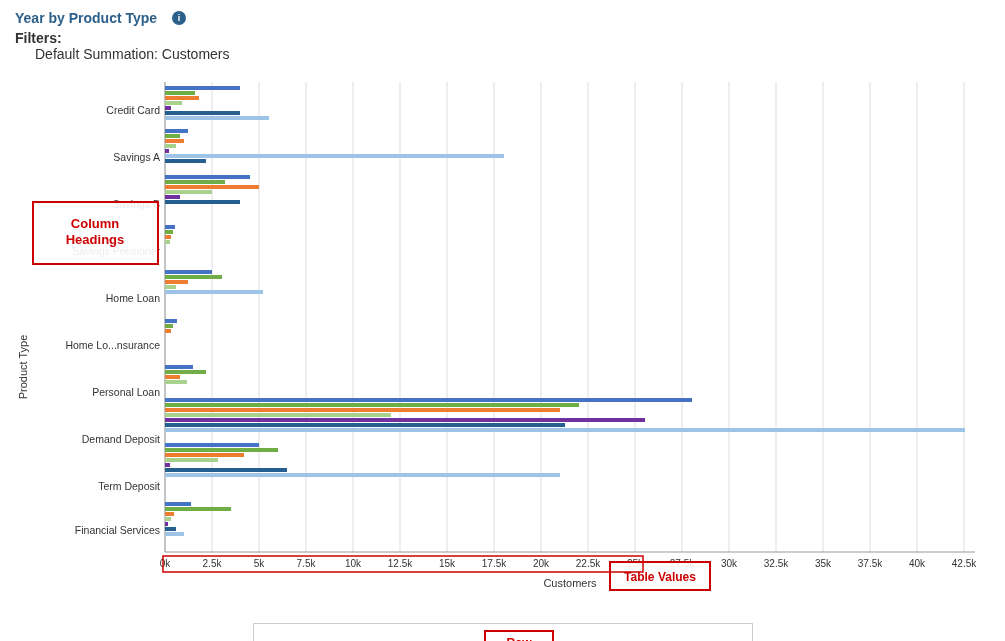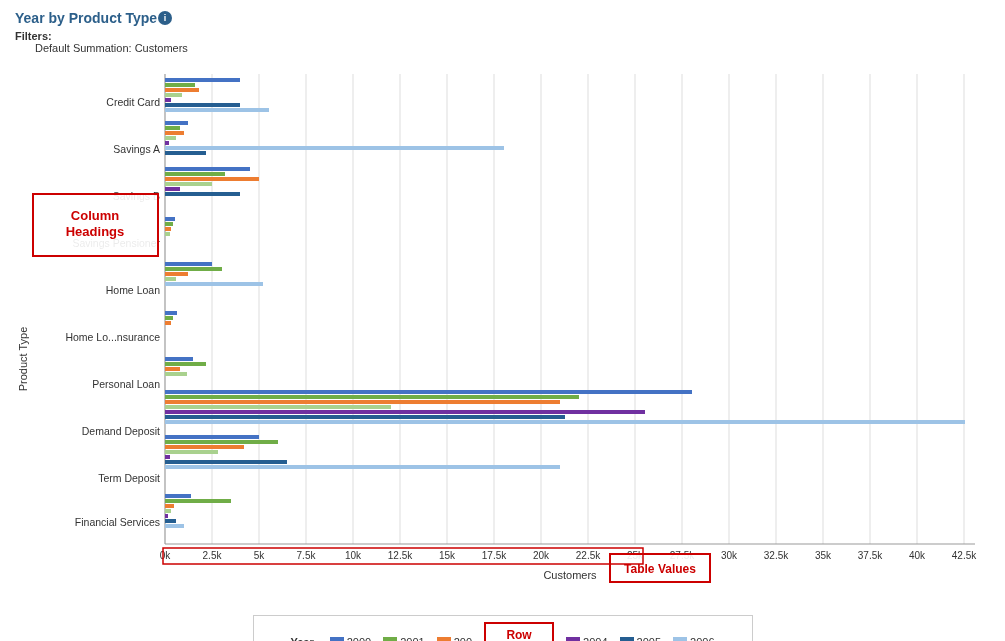--- a/index.html
+++ b/index.html
@@ -14,37 +14,37 @@
     .page-container {
       padding: 10px 15px;
     }
     .chart-title {
       font-size: 14px;
       font-weight: bold;
       color: #2c5f8a;
       margin-bottom: 4px;
       display: flex;
       align-items: center;
-      gap: 1px;
+      gap: 15px;
     }
     .info-icon {
       display: inline-flex;
       align-items: center;
       justify-content: center;
       width: 14px;
       height: 14px;
       border-radius: 50%;
       background: #2c5f8a;
       color: white;
       font-size: 9px;
       font-weight: bold;
       cursor: pointer;
     }
     .filters-section {
-      font-size: 11px;
+      font-size: 14px;
       color: #333;
       margin-bottom: 10px;
     }
     .filters-section .filter-label {
       font-weight: bold;
     }
     .filters-section .filter-value {
       margin-left: 20px;
     }
 

